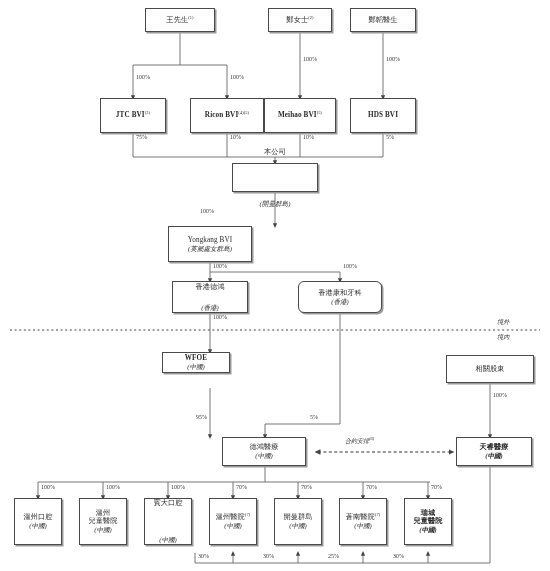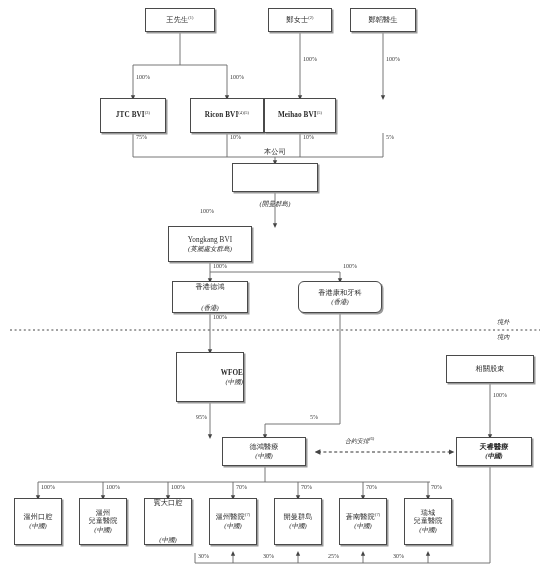--- a/index.html
+++ b/index.html
@@ -148,20 +148,23 @@
 
   <div class="node" style="left:100px;top:98px;width:66px;height:35px;">
     <div class="n-title"><b>JTC BVI</b><span class="sup">(3)</span></div>
   </div>
   <div class="node" style="left:190px;top:98px;width:74px;height:35px;">
     <div class="n-title"><b>Ricon BVI</b><span class="sup">(4)(5)</span></div>
   </div>
   <div class="node" style="left:264px;top:98px;width:72px;height:35px;">
     <div class="n-title"><b>Meihao BVI</b><span class="sup">(5)</span></div>
   </div>
+  <div class="node" style="left:350px;top:98px;width:66px;height:35px;">
+    <div class="n-title"><b>HDS BVI</b></div>
+  </div>
 
   <div class="pct" style="left:136px;top:134px;">75%</div>
   <div class="pct" style="left:230px;top:134px;">10%</div>
   <div class="pct" style="left:303px;top:134px;">10%</div>
   <div class="pct" style="left:386px;top:134px;">5%</div>
 
   <div class="node" style="left:232px;top:163px;width:86px;height:29px;gap:43px;">
     <div class="n-title">本公司</div>
     <div class="n-sub">(開曼群島)</div>
   </div>
@@ -180,21 +183,21 @@
   </div>
   <div class="node" style="left:298px;top:281px;width:84px;height:32px;border-radius:6px;">
     <div class="n-title">香港康和牙科</div>
     <div class="n-sub">(香港)</div>
   </div>
   <div class="pct" style="left:213px;top:314px;">100%</div>
 
   <div class="zonelbl" style="left:497px;top:318px;">境外</div>
   <div class="zonelbl" style="left:497px;top:333px;">境內</div>
 
-  <div class="node" style="left:176px;top:352px;width:68px;height:50px;align-items:flex-end;">
+  <div class="node" style="left:162px;top:352px;width:68px;height:21px;">
     <div class="n-title"><b>WFOE</b></div>
     <div class="n-sub">(中國)</div>
   </div>
   <div class="node" style="left:446px;top:355px;width:88px;height:28px;">
     <div class="n-title">相關股東</div>
   </div>
   <div class="pct" style="left:196px;top:414px;">95%</div>
   <div class="pct" style="left:310px;top:414px;">5%</div>
   <div class="pct" style="left:493px;top:392px;">100%</div>
 
@@ -236,21 +239,21 @@
     <div class="n-sub">(中國)</div>
   </div>
   <div class="node" style="left:274px;top:498px;width:48px;height:47px;">
     <div class="n-title wrap">開曼群島</div>
     <div class="n-sub">(中國)</div>
   </div>
   <div class="node" style="left:339px;top:498px;width:48px;height:47px;">
     <div class="n-title wrap"><span>蒼南醫院</span><span class="sup">(7)</span></div>
     <div class="n-sub">(中國)</div>
   </div>
-  <div class="node" style="left:404px;top:498px;width:48px;height:47px;">
+  <div class="node" style="left:404px;top:498px;width:48px;height:47px;font-weight:bold;">
     <div class="n-title wrap" style="white-space:pre-line;">瑞城
 兒童醫院</div>
     <div class="n-sub">(中國)</div>
   </div>
 
   <div class="pct" style="left:198px;top:553px;">30%</div>
   <div class="pct" style="left:263px;top:553px;">30%</div>
   <div class="pct" style="left:328px;top:553px;">25%</div>
   <div class="pct" style="left:393px;top:553px;">30%</div>
 

